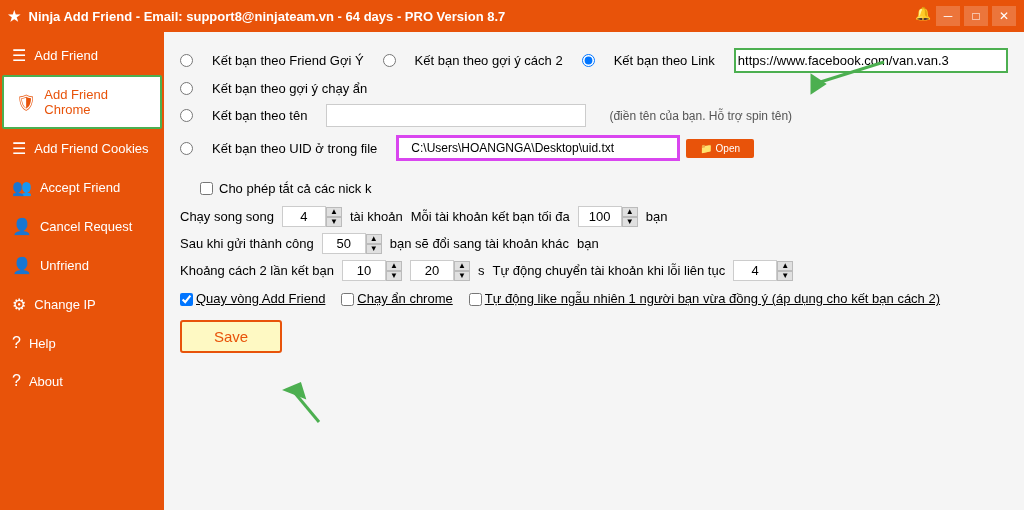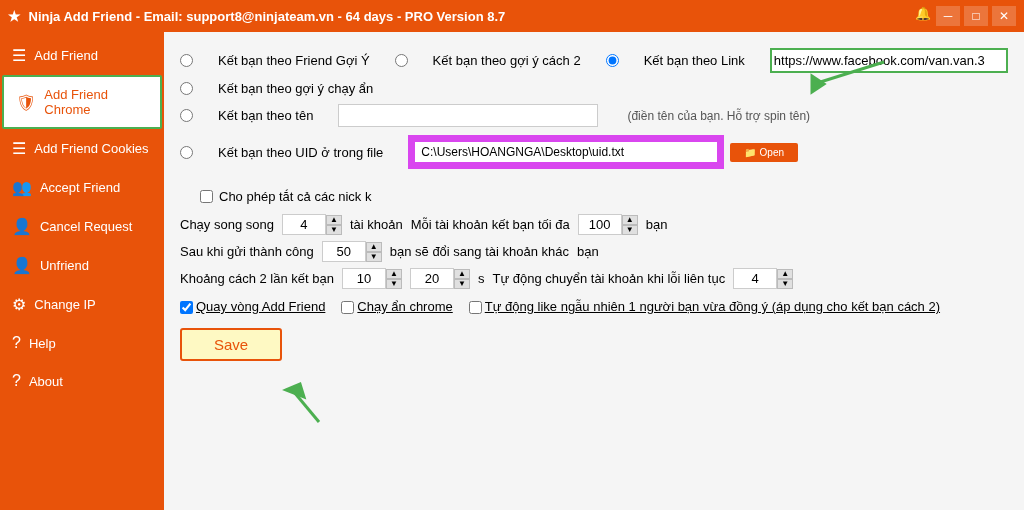--- a/index.html
+++ b/index.html
@@ -66,21 +66,21 @@
       flex: 1;
       background: #f5f5f5;
       padding: 16px;
       overflow-y: auto;
       position: relative;
     }
 
     .radio-row {
       display: flex;
       align-items: center;
-      gap: 25px;
+      gap: 19px;
       margin-bottom: 8px;
       font-size: 13px;
     }
     .radio-row input[type="radio"] { cursor: pointer; }
     .url-input {
       flex: 1;
       border: 2px solid #4caf50;
       padding: 3px 2px;
       font-size: 13px;
       max-width: 320px;
@@ -94,23 +94,23 @@
       font-size: 13px;
     }
     .spin-hint { font-size: 12px; color: #555; margin-left: 4px; }
 
     .file-row {
       display: flex;
       align-items: center;
       gap: 6px;
     }
     .file-path-input {
-      width: 316px;
-      border: 7px solid #d946ef;
-      padding: 3px 6px;
+      width: 284px;
+      border: 3px solid #d946ef;
+      padding: 3px 12px;
       font-size: 12px;
       background: #fff;
     }
     .open-btn {
       background: #e8530a;
       color: white;
       border: none;
       padding: 4px 14px;
       font-size: 10px;
       cursor: pointer;

